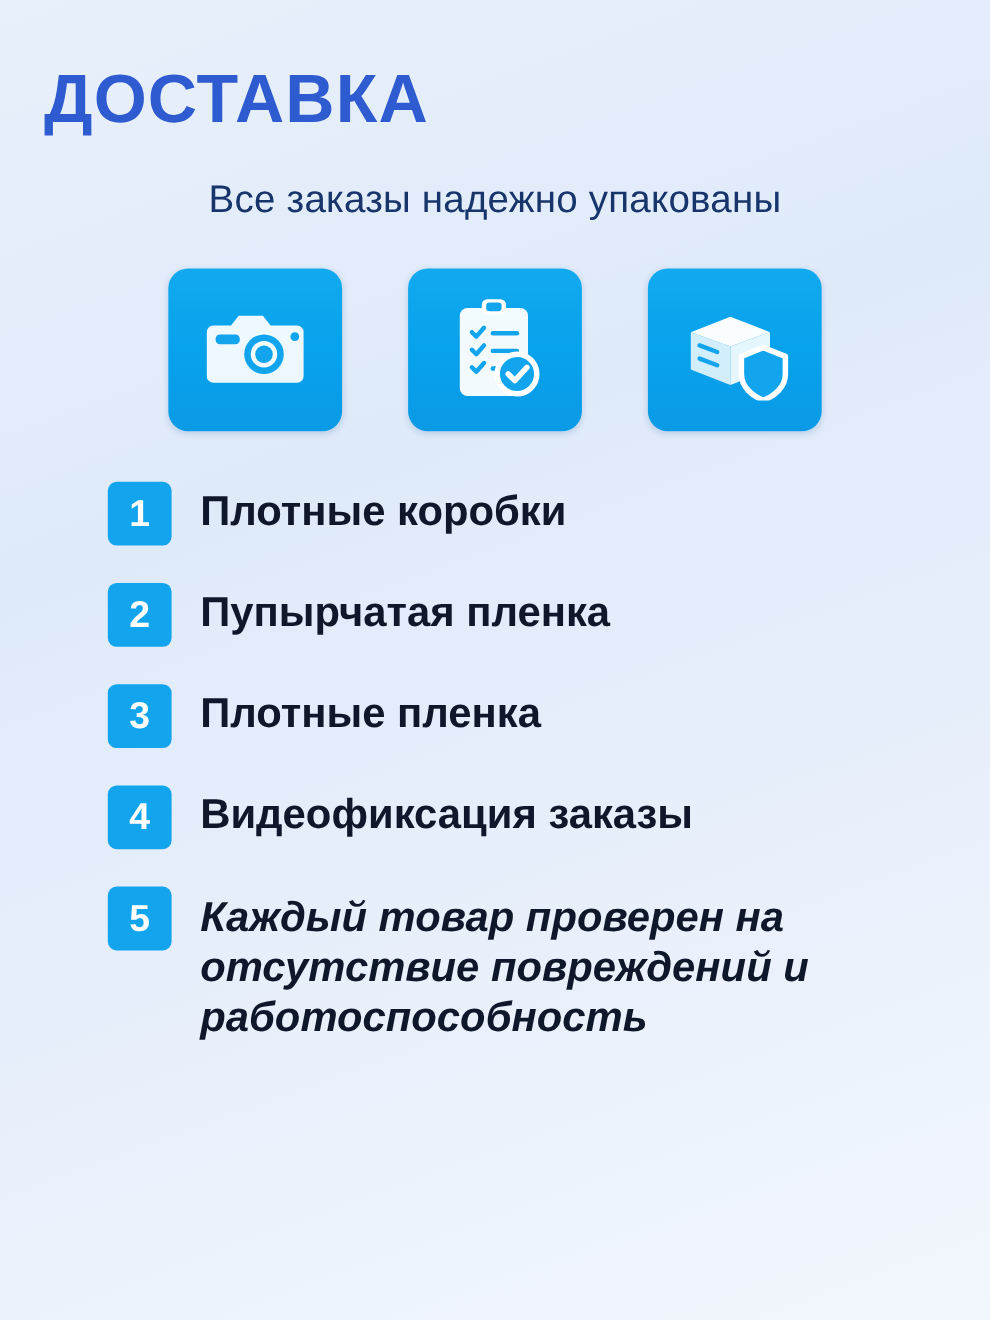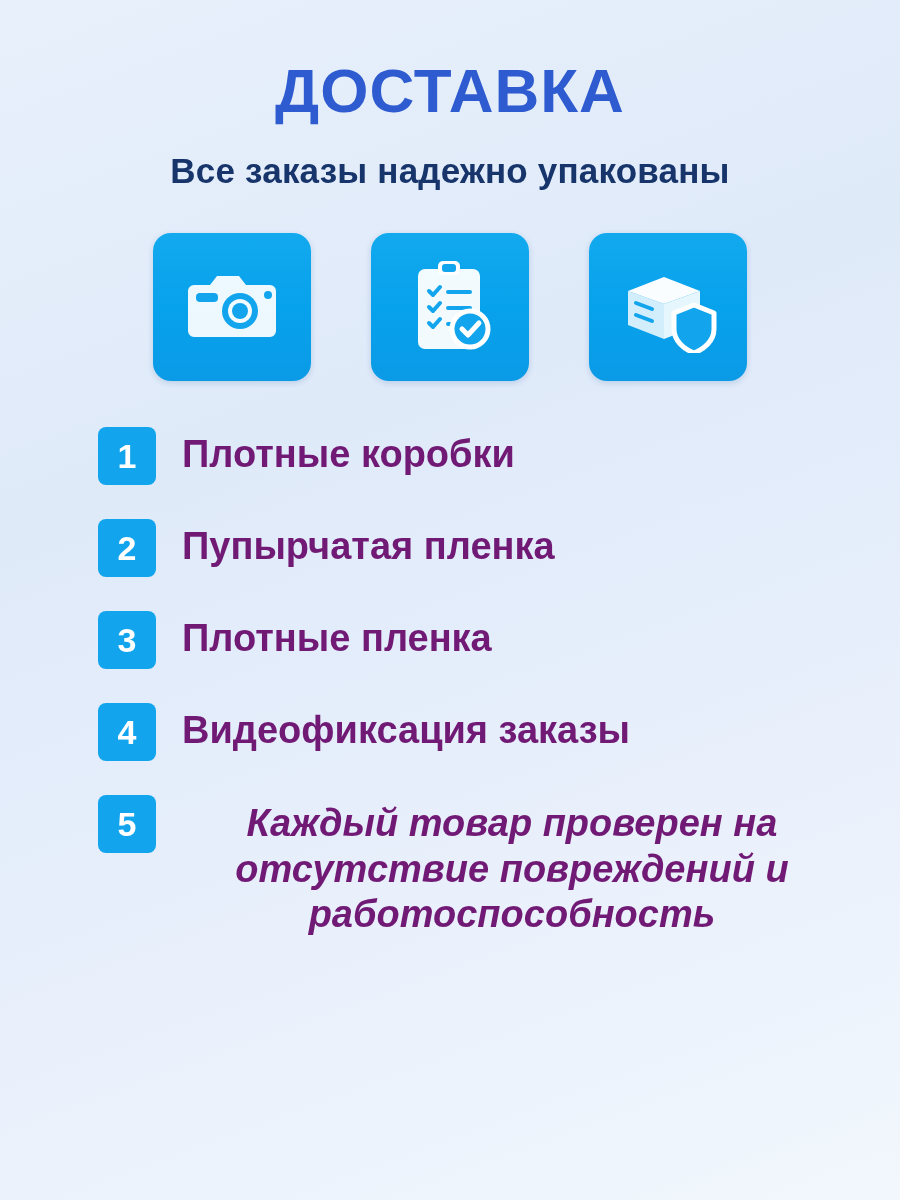--- a/index.html
+++ b/index.html
@@ -16,33 +16,32 @@
   .page {
     position: relative;
     width: 900px;
     height: 1200px;
     box-sizing: border-box;
     padding: 0 40px;
   }
   .title {
     margin: 0;
     padding-top: 58px;
-    text-align: center;
     font-size: 62px;
     line-height: 1.05;
     font-weight: bold;
     letter-spacing: 1px;
     color: #2e5bd0;
   }
   .subtitle {
-    margin: 0;
+    margin: 11px;
     padding-top: 28px;
     text-align: center;
     font-size: 35px;
-    font-weight: bold;
+    font-weight: normal;
     color: #17356b;
     letter-spacing: 0.2px;
   }
   .icons-row {
     display: flex;
     justify-content: center;
     gap: 60px;
     margin-top: 42px;
   }
   .icon-tile {
@@ -79,24 +78,23 @@
     font-weight: bold;
     display: flex;
     align-items: center;
     justify-content: center;
     margin-right: 26px;
   }
   .item-label {
     font-size: 38px;
     line-height: 1.15;
     font-weight: bold;
-    color: #701a75;
+    color: #0f172a;
     padding-top: 6px;
     max-width: 660px;
-    text-align: center;
   }
   .item-multiline .item-label {
     line-height: 1.2;
     font-style: italic;
   }
 </style>
 </head>
 <body>
 
 <div class="page">

